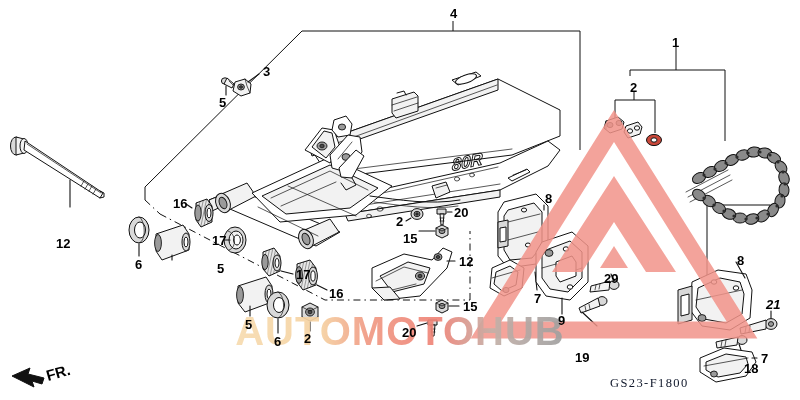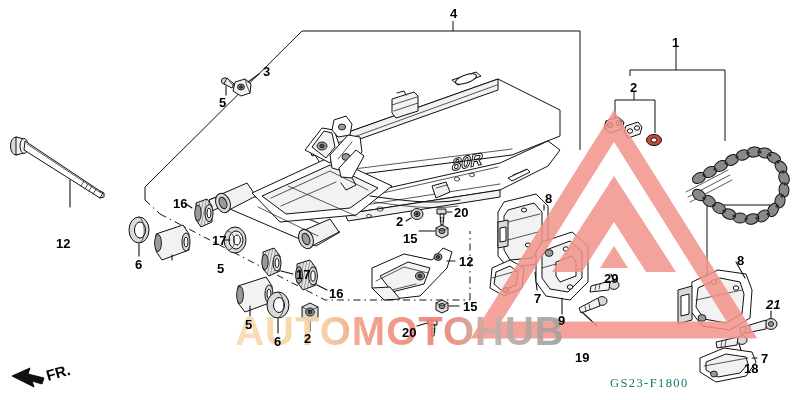--- a/index.html
+++ b/index.html
@@ -34,21 +34,21 @@
     color: #000000;
     line-height: 1;
     white-space: nowrap;
     user-select: none;
   }
   .partcode {
     position: absolute;
     font-family: "Liberation Serif", serif;
     font-size: 12.5px;
     letter-spacing: 1.4px;
-    color: #0f766e;
+    color: #0f172a;
     white-space: nowrap;
     text-align: right;
   }
   .frmark {
     position: absolute;
     font-family: "Liberation Sans", sans-serif;
     font-weight: bold;
     font-size: 15px;
     color: #000000;
     transform: rotate(-16deg);

